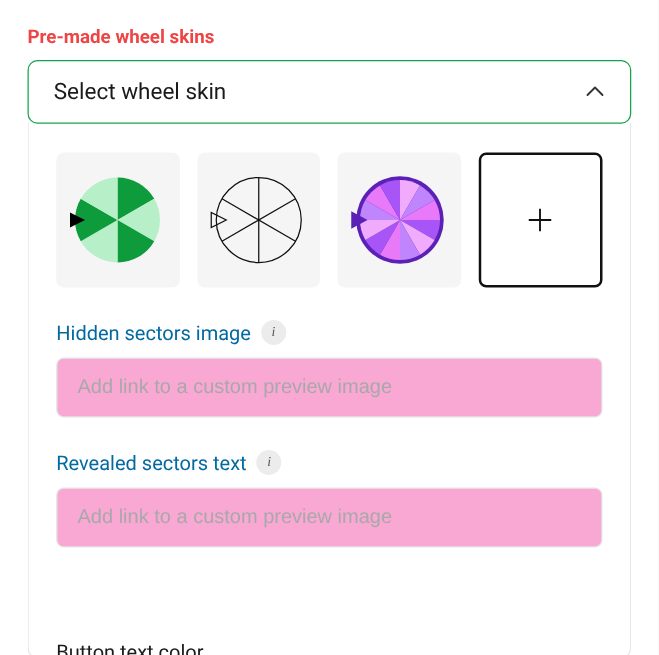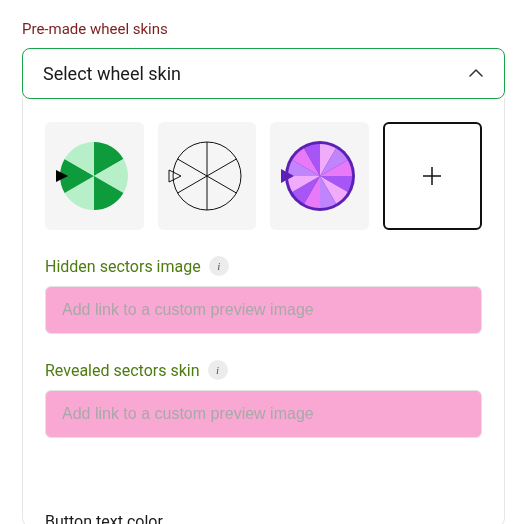--- a/index.html
+++ b/index.html
@@ -7,23 +7,23 @@
     font-family: -apple-system, BlinkMacSystemFont, "Segoe UI", Roboto, sans-serif;
     background: #fff;
     color: #1a1a1a;
     width: 527px;
     height: 524px;
     overflow: hidden;
   }
   .container { padding: 20px 22px 0 22px; }
   .section-label {
     font-size: 15px;
-    color: #7f1d1d;
+    color: #ef4444;
     margin-bottom: 10px;
-    font-weight: 400;
+    font-weight: 700;
   }
   .select-box {
     border: 1.5px solid #17a34a;
     border-radius: 8px;
     padding: 14px 20px;
     display: flex;
     align-items: flex-start;
     justify-content: space-between;
     cursor: pointer;
     background: #fff;
@@ -68,21 +68,21 @@
 
   .field-group { margin-bottom: 26px; }
   .field-label-row {
     display: flex;
     align-items: center;
     gap: 8px;
     margin-bottom: 10px;
   }
   .field-label {
     font-size: 16px;
-    color: #4d7c0f;
+    color: #0369a1;
   }
   .info-badge {
     width: 20px; height: 20px;
     border-radius: 50%;
     background: #ececec;
     display: flex; align-items: center; justify-content: center;
     font-size: 11px;
     font-family: Georgia, serif;
     font-style: italic;
     color: #555;
@@ -181,21 +181,21 @@
     <div class="field-group">
       <div class="field-label-row">
         <span class="field-label">Hidden sectors image</span>
         <span class="info-badge">i</span>
       </div>
       <input class="text-input" type="text" placeholder="Add link to a custom preview image" style="">
     </div>
 
     <div class="field-group">
       <div class="field-label-row">
-        <span class="field-label">Revealed sectors skin</span>
+        <span class="field-label">Revealed sectors text</span>
         <span class="info-badge">i</span>
       </div>
       <input class="text-input" type="text" placeholder="Add link to a custom preview image" style="">
     </div>
 
     <div class="cutoff-label">Button text color</div>
   </div>
 </div>
 
 </body></html>

